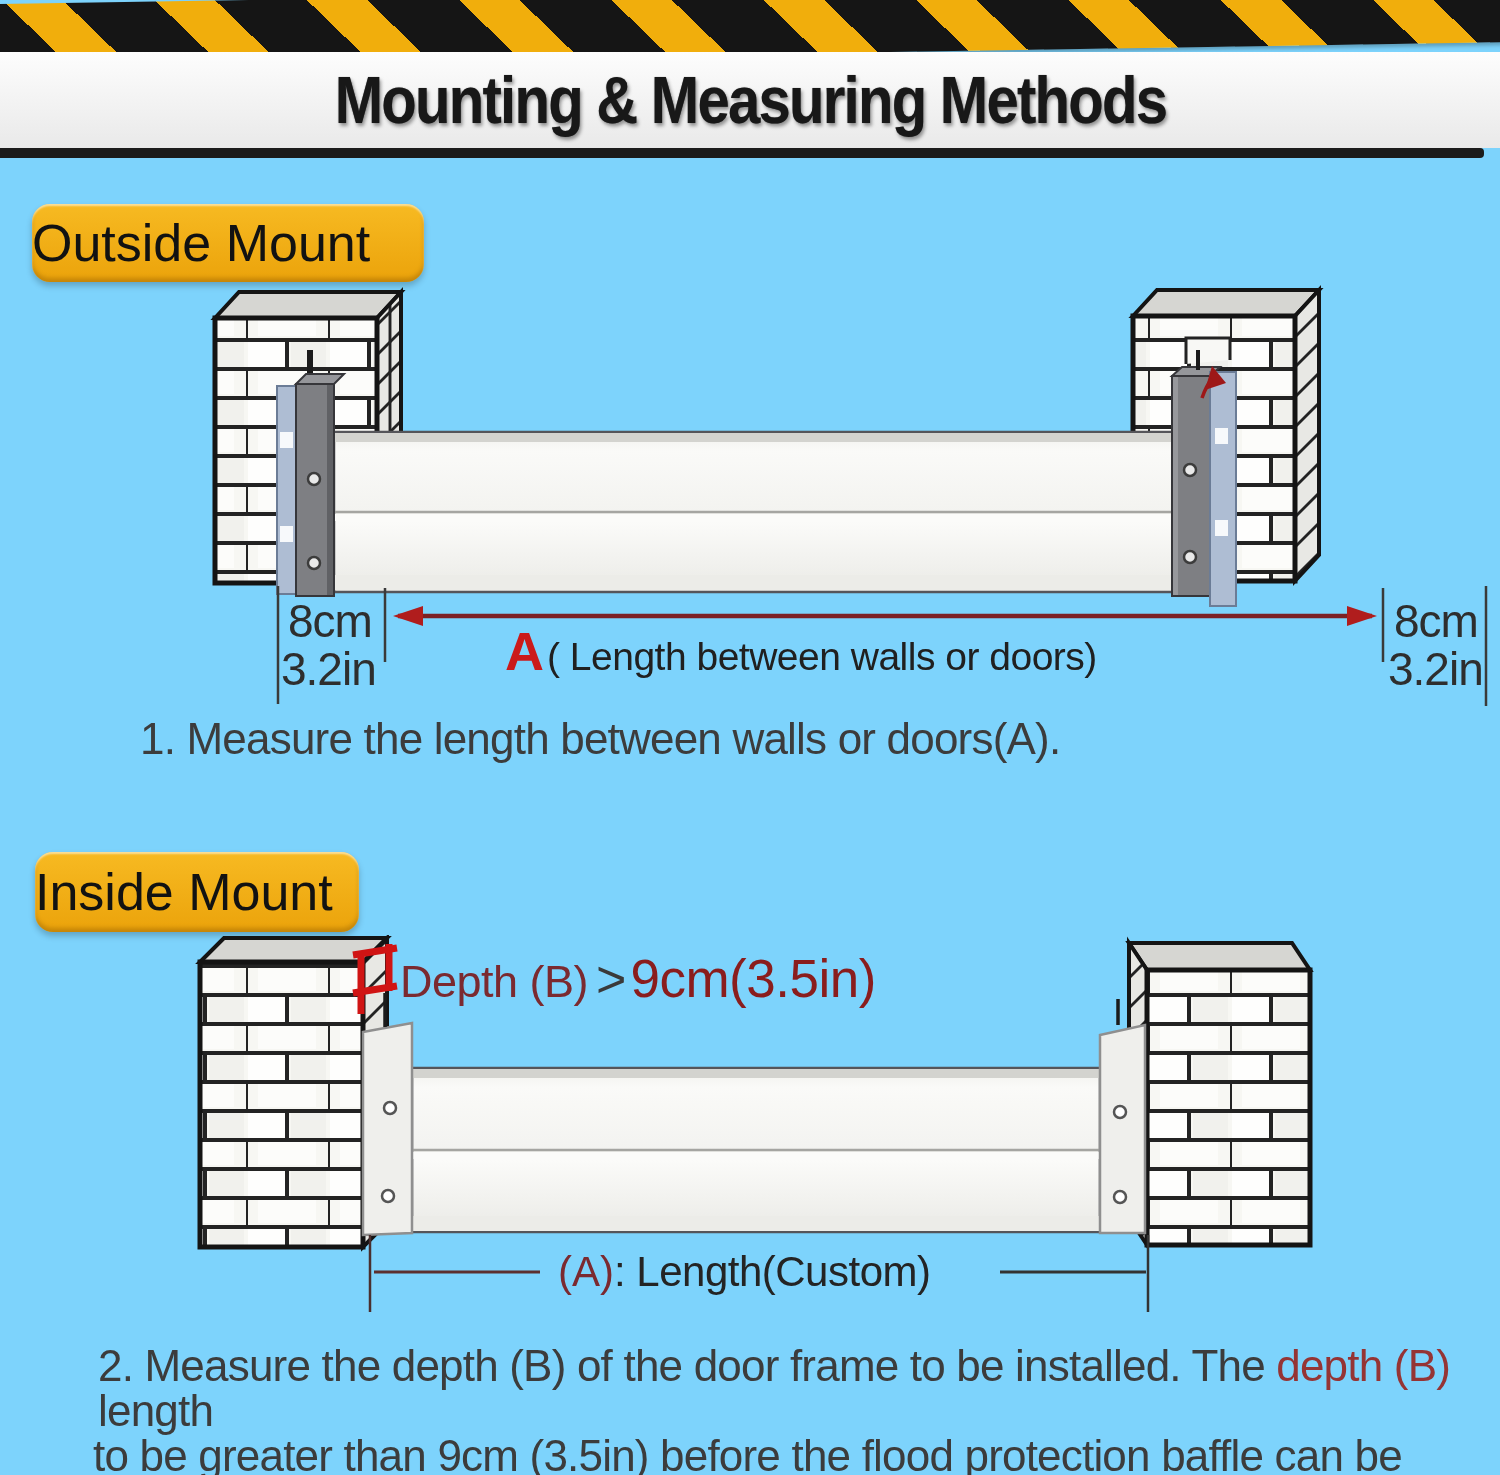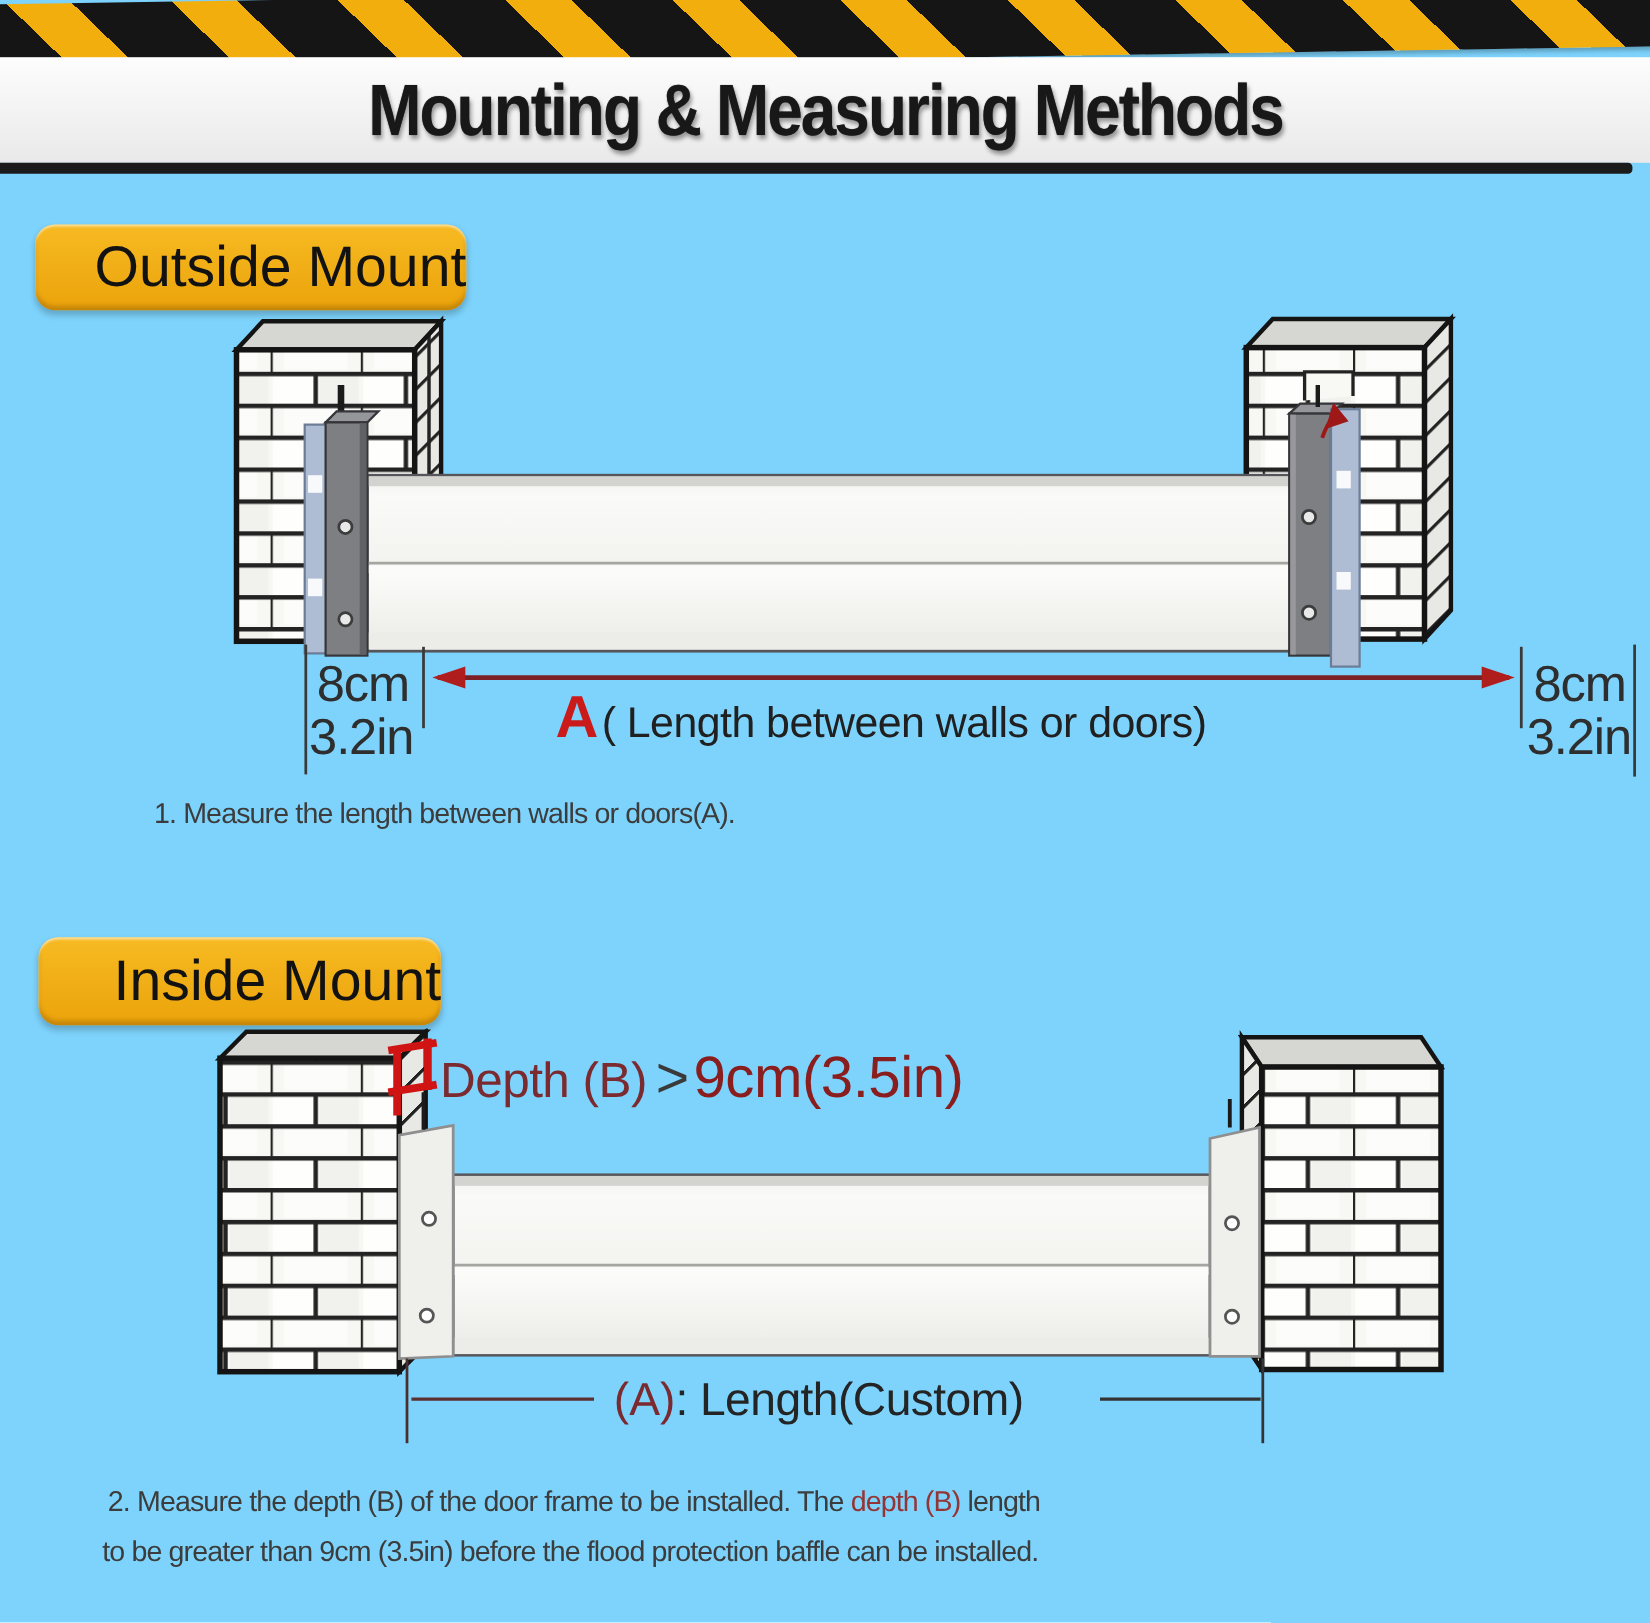--- a/index.html
+++ b/index.html
@@ -32,38 +32,38 @@
     position:absolute;top:148px;left:0;width:1484px;height:10px;
     background:#1b1b1b;border-radius:0 4px 4px 0;
   }
   
   .badge{
     position:absolute;border-radius:18px;
     background:linear-gradient(180deg,var(--badge_yellow_top),var(--badge_yellow_bottom));
     box-shadow:0 4px 6px rgba(0,0,0,.22),
                inset 0 2px 2px rgba(255,255,255,.55),
                inset 0 -4px 4px rgba(150,98,4,.45);
-    display:flex;align-items:center;justify-content:flex-end;
+    display:flex;align-items:center;justify-content:flex-start;
     color:#121212;font-size:52px;letter-spacing:0;white-space:nowrap;
   }
   .badge-outside{left:32px;top:204px;width:392px;height:78px;}
-  .badge-inside{left:35px;top:852px;width:366px;height:80px;}
+  .badge-inside{left:35px;top:852px;width:324px;height:80px;}
   
   .diag{position:absolute;left:0;}
   .diag text{font-family:"Liberation Sans","DejaVu Sans",sans-serif;}
   .dim-label{font-size:46px;fill:#2e2e2e;letter-spacing:-1px;}
   .span-a{font-size:54px;font-weight:bold;fill:var(--accent_red);}
   .span-rest{font-size:39px;fill:#202020;letter-spacing:-0.5px;}
   .depth-label{font-size:45px;fill:var(--maroon);letter-spacing:-0.5px;}
   .depth-gt{font-size:52px;fill:#3a3a3a;}
   .depth-value{font-size:53px;fill:var(--dim_red);letter-spacing:-0.5px;}
   .dim-a-red{font-size:42px;fill:var(--maroon);}
   .dim-a-rest{font-size:42px;fill:#242424;letter-spacing:-0.5px;}
   
-  .steps{position:absolute;color:var(--text_dark);font-size:26px;
+  .steps{position:absolute;color:var(--text_dark);font-size:44px;
          letter-spacing:-0.8px;line-height:50px;}
   .steps p{margin:0;}
   .steps .red{color:var(--step_red);}
   .steps-outside{left:140px;top:714px;width:1330px;}
   .steps-outside p{margin-bottom:2px;}
   .steps-inside{left:98px;top:1330px;width:1380px;line-height:45px;}
   .steps-inside .gap{height:13px;}
   .steps-inside .blockline{display:block;margin-left:-5px;}
 </style>
 </head>

